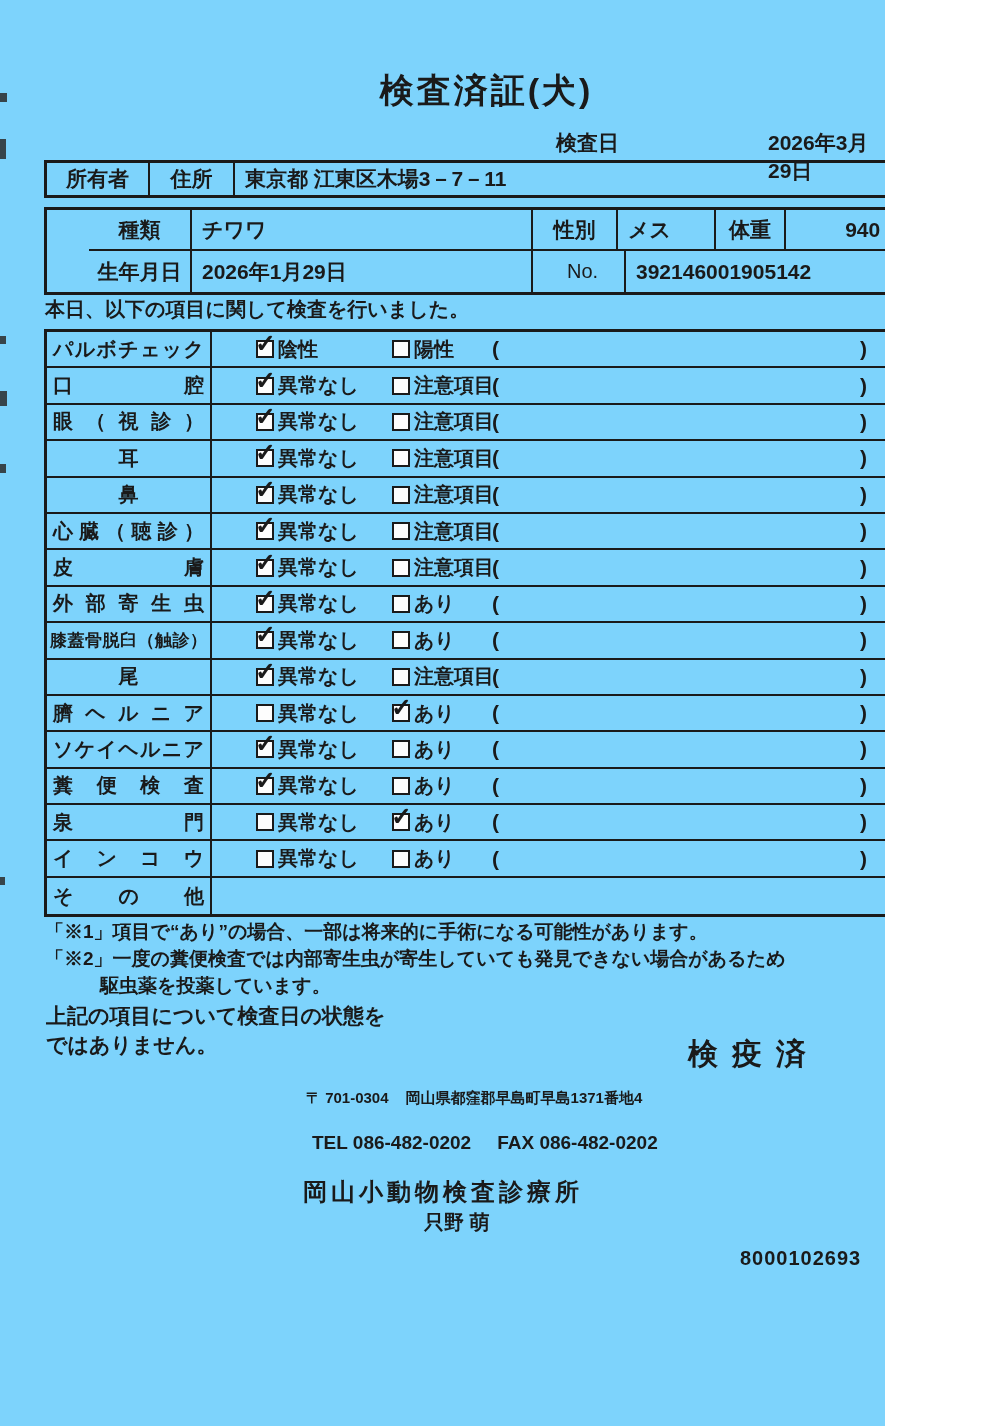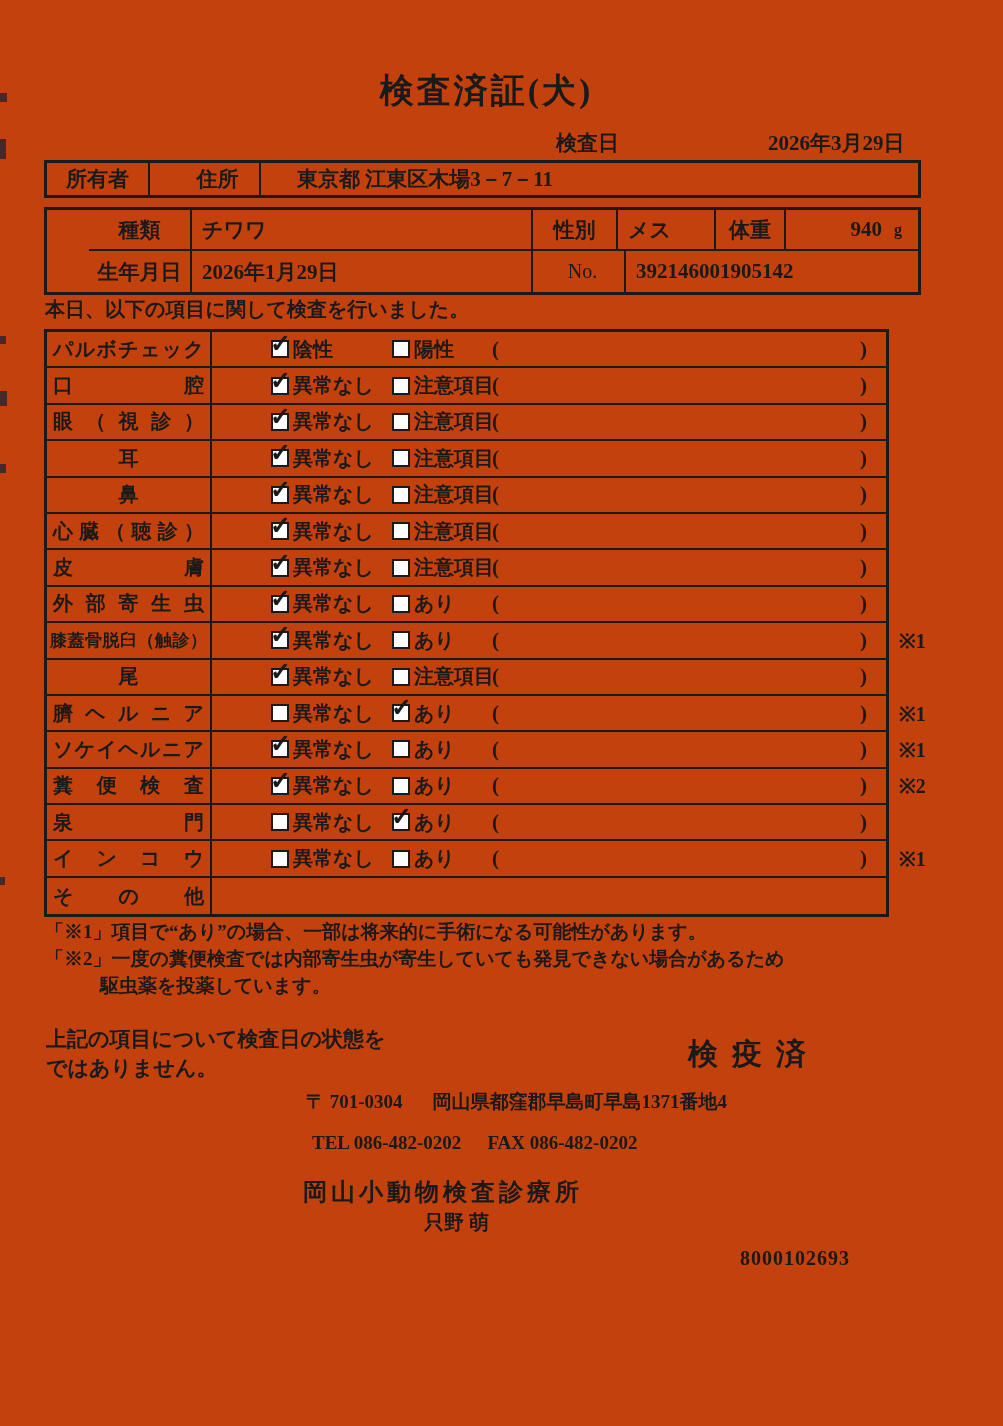--- a/index.html
+++ b/index.html
@@ -1,19 +1,19 @@
 <!DOCTYPE html>
 <html><head>
 <meta charset="utf-8">
 <style>
   html,body { margin:0; padding:0; background:#ffffff; }
   .page {
-    position:relative; width:1003px; height:1426px;
-    background:#c2410c; color:#1a1a1a;
-    font-family:Liberation Serif, serif;
+    position:relative; width:885px; height:1426px;
+    background:#7dd3fc; color:#1a1a1a;
+    font-family:Liberation Sans, sans-serif;
     overflow:hidden;
   }
   .abs { position:absolute; }
 
   .doc-title {
     top:68px; left:0; width:973px; text-align:center;
     font-size:34px; font-weight:bold; letter-spacing:3px;
   }
   .insp-date-label { top:129px; left:556px; font-size:21px; font-weight:600; }
   .insp-date-value { top:129px; left:768px; font-size:21px; font-weight:600; }
@@ -23,21 +23,21 @@
   .trow { display:flex; box-sizing:border-box; }
   .cell {
     box-sizing:border-box; border-right:2px solid #1a1a1a;
     display:flex; align-items:center; font-size:21px; font-weight:600;
     overflow:hidden; white-space:nowrap;
   }
   .cell.last { border-right:none; flex:1; }
   .cell.lab { justify-content:center; }
   .cell.val { padding-left:10px; }
   .t1 { top:160px; left:44px; width:877px; height:38px; }
-  .t1 .trow { height:100%;gap:26px; }
+  .t1 .trow { height:100%; }
   .t2 { top:207px; left:44px; width:877px;padding-left:42px; }
   .t2 .trow { height:41px; }
   .t2 .trow.first { border-bottom:2px solid #1a1a1a; }
   .w-owner { width:103px; } .w-ownerval { width:341px; } .w-addr { width:85px; }
   .w-sex { width:98px; } .w-weight { width:70px; }
   .weight-cell { justify-content:flex-end; padding-right:16px; }
   .weight-unit { font-size:16px; margin-left:12px; font-weight:600; }
   .no-lab { font-weight:400; font-size:20px;margin-left:8px; }
 
   .intro { top:296px; left:45px; font-size:20px; font-weight:bold; }
@@ -49,39 +49,39 @@
   .ilabel {
     width:165px; flex:none; border-right:2px solid #1a1a1a; box-sizing:border-box;
     font-size:20px; font-weight:600; display:flex; align-items:center; padding:0 6px;
     overflow:hidden; white-space:nowrap;
   }
   .ilabel.just { justify-content:space-between; }
   .ilabel.center { justify-content:center; }
   .ilabel.compact { font-size:17px; padding:0 3px; }
   .icontent { position:relative; flex:1; }
   .opt { position:absolute; top:0; height:100%; display:flex; align-items:center; font-size:20px; font-weight:600; }
-  .o1 { left:23px;padding-left:36px; } .o2 { left:140px;padding-left:40px; }
+  .o1 { left:8px;padding-left:36px; } .o2 { left:140px;padding-left:40px; }
   .cb { width:14px; height:14px; border:2px solid #1a1a1a; position:relative; margin-right:4px; flex:none; background:#fdfdfd; }
   .cb.checked::after {
     content:"\2713"; position:absolute; left:-3px; top:-13px;
     font-size:25px; font-weight:bold; color:#1a1a1a;
   }
   .paren { position:absolute; top:0; height:100%; display:flex; align-items:center; font-size:21px; font-weight:600; }
   .po { left:280px; } .pc { left:648px; }
   .inote { position:absolute; left:852px; top:0; height:100%; display:flex; align-items:center; font-size:20px; font-weight:600; white-space:nowrap; }
 
   
   .fn { font-size:19px; font-weight:600; }
   .fn1 { top:919px; left:45px; }
   .fn2 { top:946px; left:45px; }
   .fn3 { top:973px; left:100px; }
-  .stmt { top:1001px; left:46px; font-size:21px; font-weight:bold; line-height:29px;margin-top:24px; }
+  .stmt { top:1001px; left:46px; font-size:21px; font-weight:bold; line-height:29px; }
 
   .stamp { top:1034px; left:688px; font-size:30px; font-weight:600; letter-spacing:14px; white-space:nowrap; }
-  .addr-line { top:1089px; left:306px; font-size:19px; font-weight:600; display:flex; gap:30px; white-space:nowrap; }
+  .addr-line { top:1089px; left:306px; font-size:15px; font-weight:600; display:flex; gap:17px; white-space:nowrap; }
   .tel-line { top:1132px; left:312px; font-size:19px; font-weight:600; display:flex; gap:26px; white-space:nowrap; }
   .clinic { top:1176px; left:303px; font-size:24px; font-weight:600; letter-spacing:4px; white-space:nowrap; }
   .vet { top:1209px; left:424px; font-size:20px; font-weight:600; white-space:nowrap; }
   .serial { top:1247px; left:740px; font-size:20px; font-weight:600; letter-spacing:1px; }
 
   .speck { position:absolute; background:#2a2a2a; opacity:.85; }
 </style>
 </head>
 <body>
 

